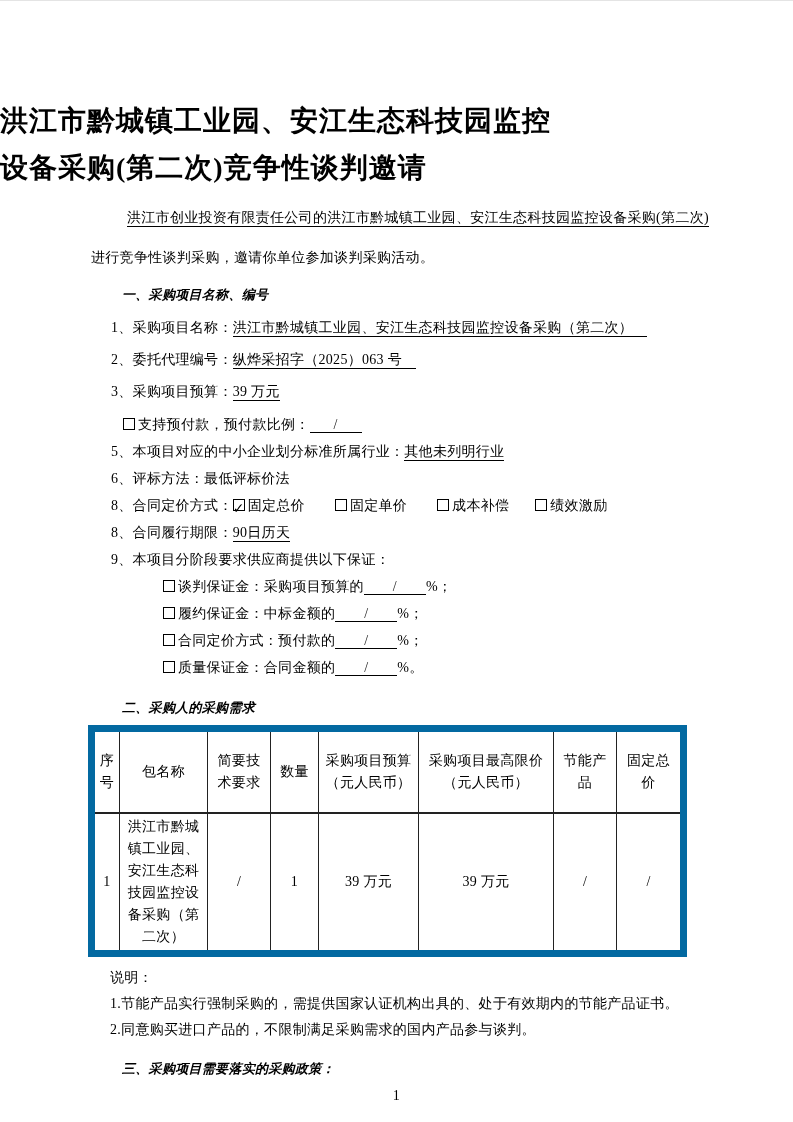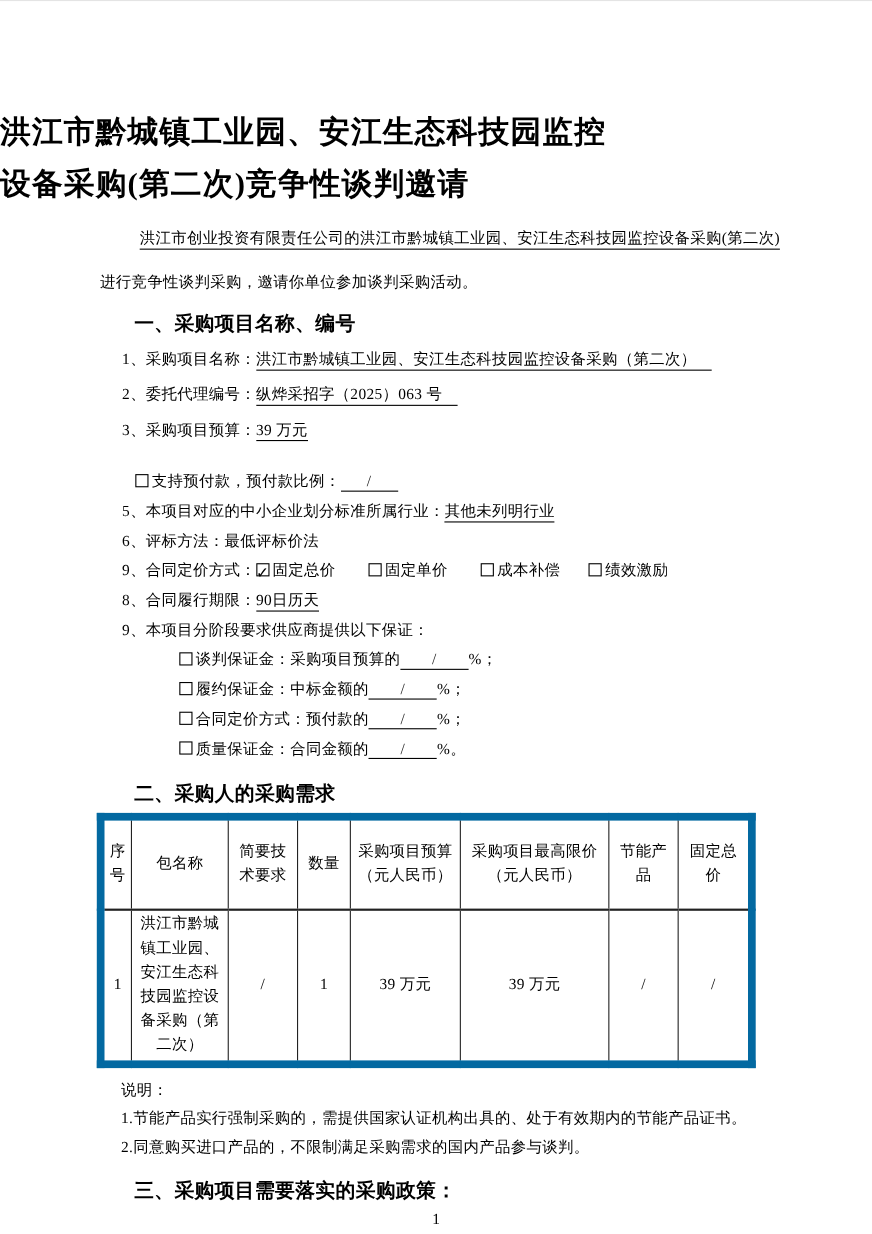--- a/index.html
+++ b/index.html
@@ -21,21 +21,21 @@
     font-size:28px;
     font-weight:bold;
     text-align:left;
     line-height:47px;
     letter-spacing:1px;
   }
   .tline{display:block;white-space:nowrap;}
   .line{line-height:27px;margin:0;white-space:nowrap;}
   .intro1{margin:13px 0 0 127px;line-height:27px;white-space:nowrap;}
   .intro2{margin:13px 0 0 91px;line-height:27px;}
-  .h-sec{margin-left:122px;font-weight:bold;font-size:18px;}
+  .h-sec{margin-left:122px;font-weight:bold;font-size:13px;font-style:italic;}
   .item{margin-left:111px;}
   .adv{margin-left:123px;}
   .guar{margin-left:120px;padding-left:43px;}
   .note{margin-left:110px;line-height:26px;white-space:normal;}
   .u{border-bottom:1px solid #000;padding-bottom:1px;text-align:right;}
   .u-pad{padding-right:14px;}
   .slot{
     display:inline-block;
     min-width:62px;
     border-bottom:1px solid #000;
@@ -101,27 +101,27 @@
   <p class="intro2">进行竞争性谈判采购，邀请你单位参加谈判采购活动。</p>
 
   <p class="line h-sec" style="margin-top:10px">一、采购项目名称、编号</p>
 
   <p class="line item" style="margin-top:6px"><span>1、采购项目名称：</span><span class="u u-pad">洪江市黔城镇工业园、安江生态科技园监控设备采购（第二次）</span></p>
 
   <p class="line item" style="margin-top:5px"><span>2、委托代理编号：</span><span class="u u-pad">纵烨采招字（2025）063 号</span></p>
 
   <p class="line item" style="margin-top:5px"><span>3、采购项目预算：</span><span class="u">39 万元</span></p>
 
-  <p class="line adv" style="margin-top:20px"><span class="cb"></span><span>支持预付款，预付款比例：</span><span class="slot slot-sm">/</span></p>
+  <p class="line adv" style="margin-top:6px"><span class="cb"></span><span>支持预付款，预付款比例：</span><span class="slot slot-sm">/</span></p>
 
   <p class="line item"><span>5、本项目对应的中小企业划分标准所属行业：</span><span class="u">其他未列明行业</span></p>
 
   <p class="line item">6、评标方法：最低评标价法</p>
 
-  <p class="line item"><span>9、合同定价方式：</span><span class="opt"><span class="cb checked"></span><span>固定总价</span></span><span class="opt"><span class="cb"></span><span>固定单价</span></span><span class="opt"><span class="cb"></span><span>成本补偿</span></span><span class="opt"><span class="cb"></span><span>绩效激励</span></span></p>
+  <p class="line item"><span>8、合同定价方式：</span><span class="opt"><span class="cb checked"></span><span>固定总价</span></span><span class="opt"><span class="cb"></span><span>固定单价</span></span><span class="opt"><span class="cb"></span><span>成本补偿</span></span><span class="opt"><span class="cb"></span><span>绩效激励</span></span></p>
 
   <p class="line item"><span>8、合同履行期限：</span><span class="u">90日历天</span></p>
 
   <p class="line item">9、本项目分阶段要求供应商提供以下保证：</p>
 
   <p class="line guar"><span class="cb"></span><span>谈判保证金：采购项目预算的</span><span class="slot">/</span><span>%；</span></p>
 
   <p class="line guar"><span class="cb"></span><span>履约保证金：中标金额的</span><span class="slot">/</span><span>%；</span></p>
 
   <p class="line guar"><span class="cb"></span><span>合同定价方式：预付款的</span><span class="slot">/</span><span>%；</span></p>

